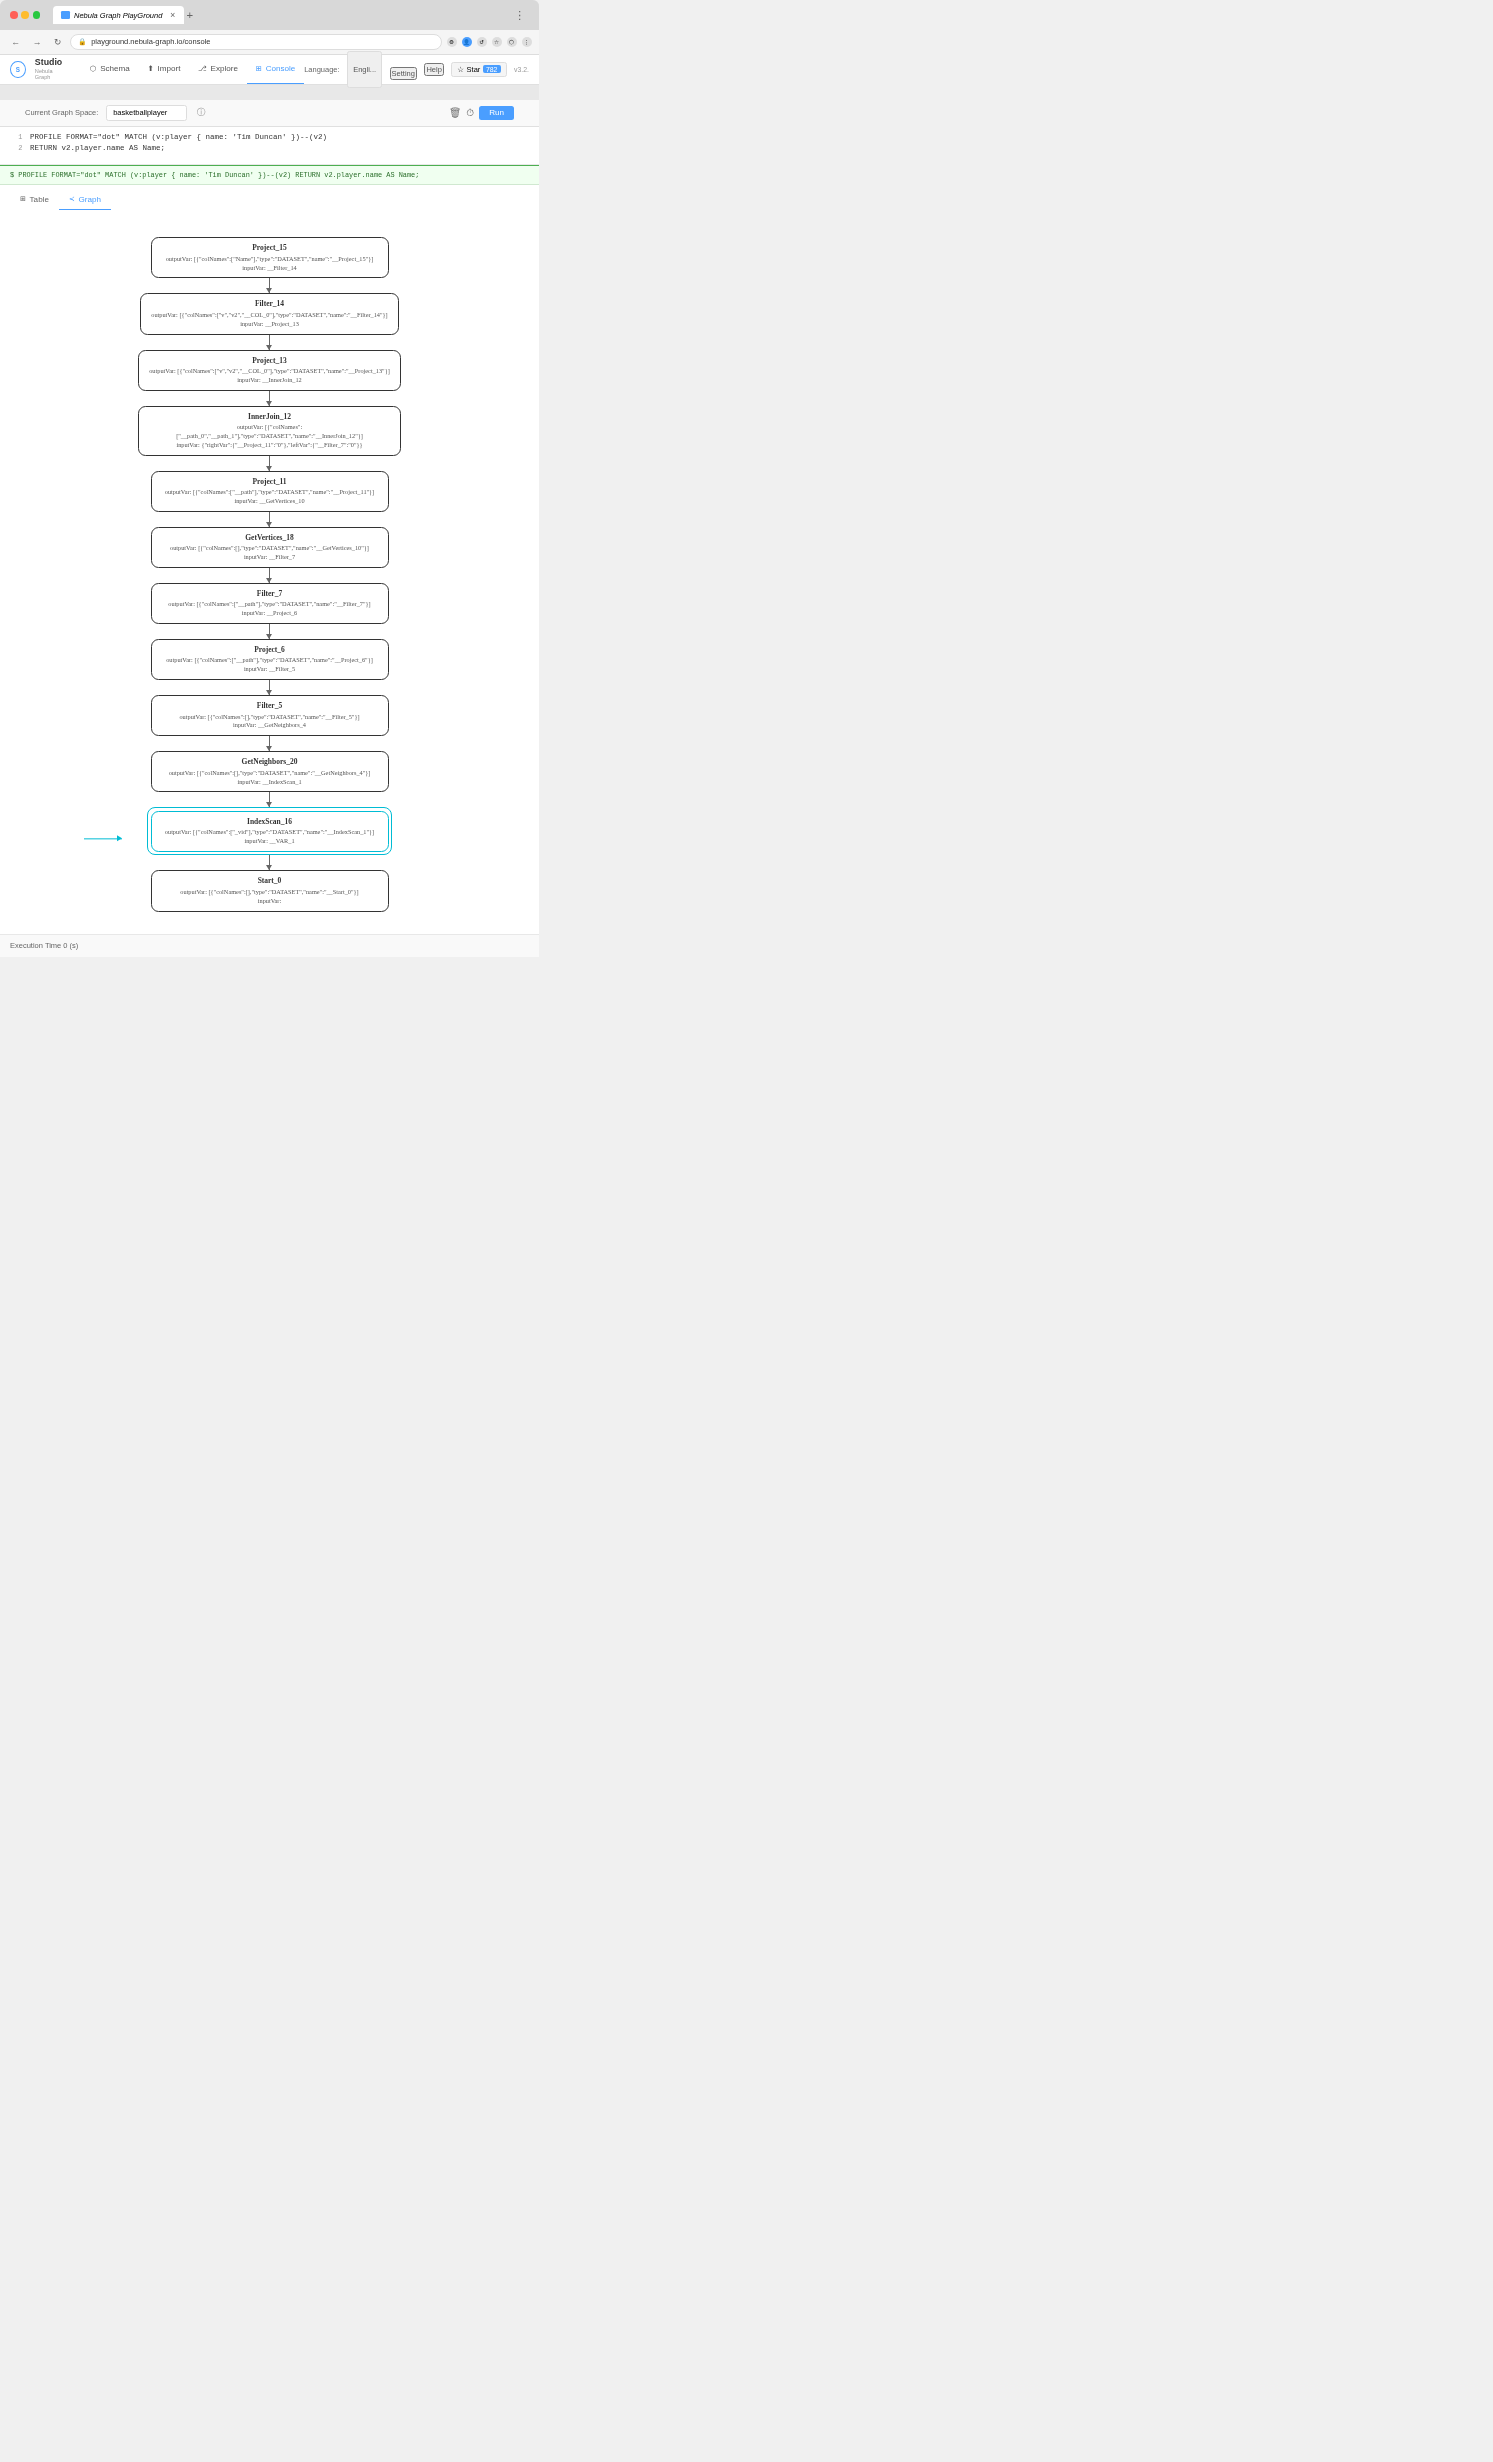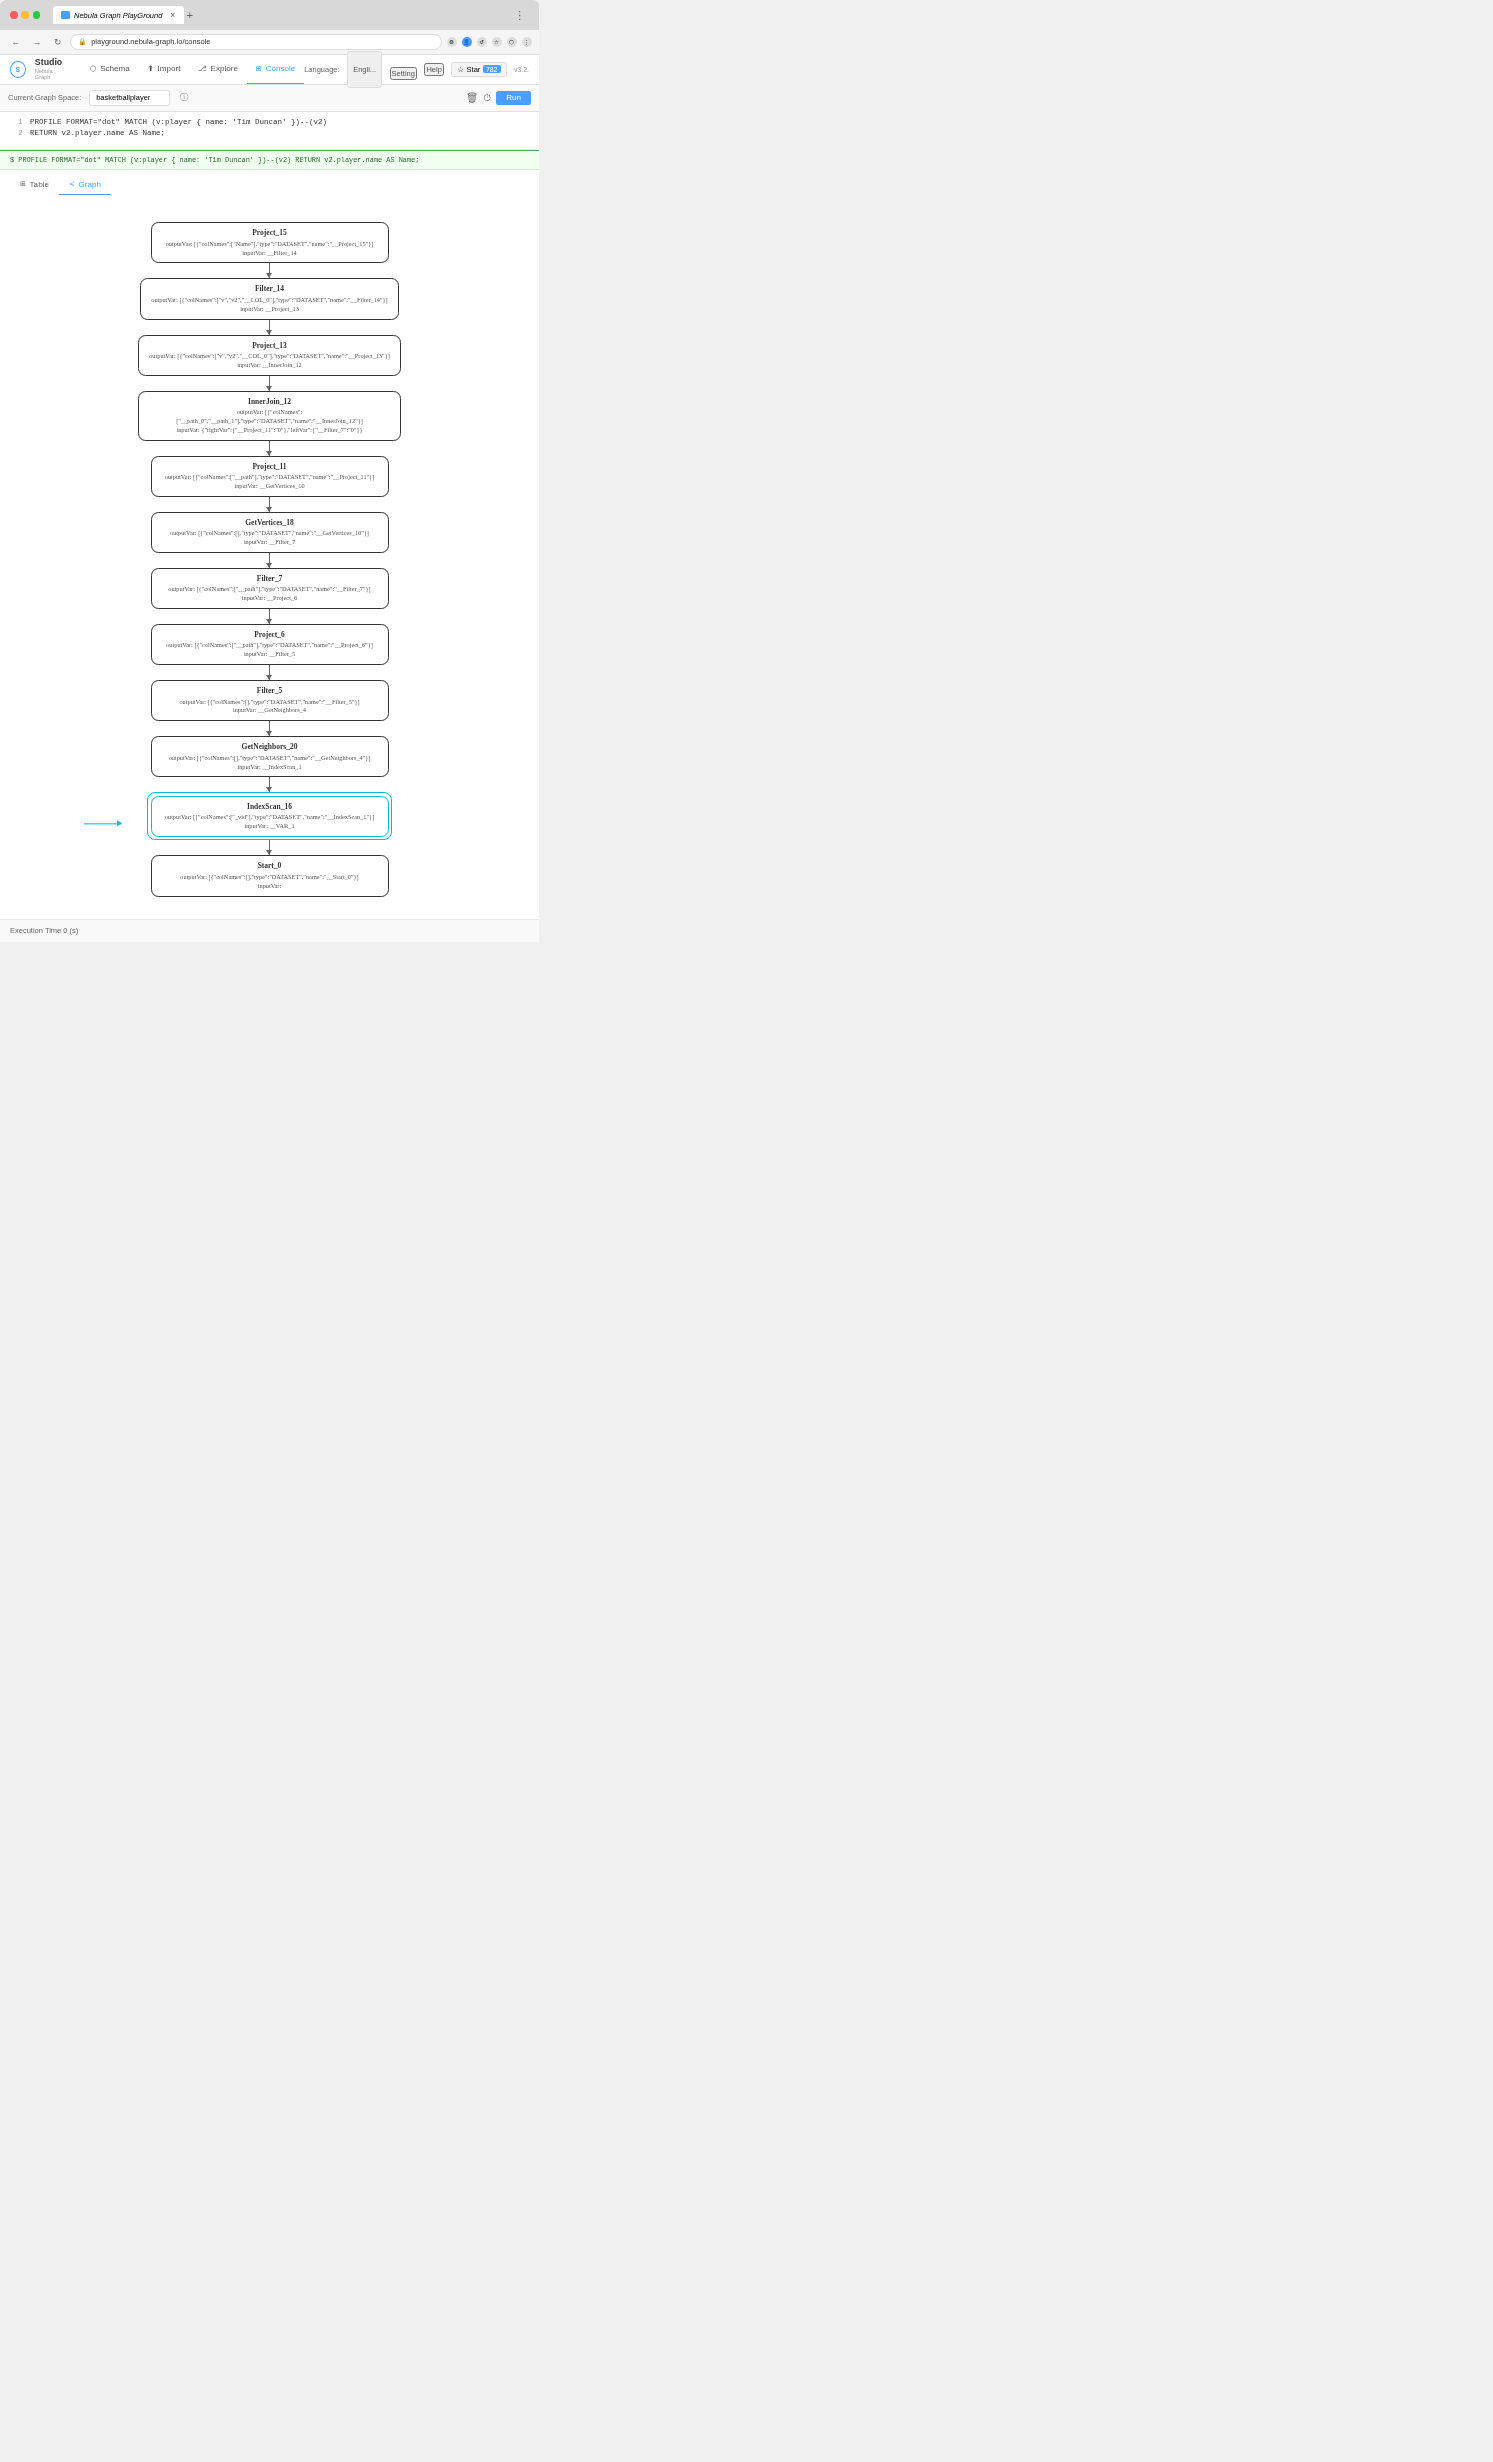--- a/index.html
+++ b/index.html
@@ -37,21 +37,21 @@
     .nav-item-icon { font-size: 7.5px; }
     .header-right { display: flex; align-items: center; gap: 7.5px; margin-left: auto; }
     .lang-select { font-size: 7.5px; color: #555; border: 0.6px solid #ddd; border-radius: 2.5px; padding: 13px 5px; cursor: pointer; text-align: center; }
     .setting-btn { font-size: 7.5px; color: #555; cursor: pointer; }
     .help-btn { font-size: 7.5px; color: #555; cursor: pointer; }
     .star-btn { display: flex; align-items: center; gap: 2.5px; border: 0.6px solid #ddd; border-radius: 2.5px; padding: 1.9px 5px; font-size: 7.5px; cursor: pointer; background: #f5f5f5; }
     .version-text { font-size: 6.9px; color: #999; }
 
     
     .main-content { background: white; }
-    .query-bar { background: #f9f9f9; border-bottom: 0.6px solid #e0e0e0; padding: 5px 8px; display: flex; align-items: center; gap: 7.5px; }
+    .query-bar { background: #f9f9f9; border-bottom: 0.6px solid #e0e0e0; padding: 5px 25px; display: flex; align-items: center; gap: 7.5px; margin-top: 15px; }
     .graph-space-label { font-size: 7.5px; color: #666; }
     .graph-space-select { border: 0.6px solid #ddd; border-radius: 2.5px; padding: 2.5px 17.5px 2.5px 6.3px; font-size: 7.5px; background: white; cursor: pointer; appearance: none; }
     .query-icons { display: flex; gap: 5px; margin-left: auto; }
     .query-icon-btn { background: none; border: none; cursor: pointer; color: #666; font-size: 10px; }
 
     
     .code-editor { background: white; border-bottom: 0.6px solid #e8e8e8; padding: 5px 0; min-height: 38px; font-family: 'Courier New', monospace; font-size: 7.5px; }
     .code-line { display: flex; padding: 1.3px 10px; }
     .line-num { color: #999; width: 12.5px; text-align: right; margin-right: 7.5px; user-select: none; font-size: 6.9px; }
     .code-text { color: #333; }

